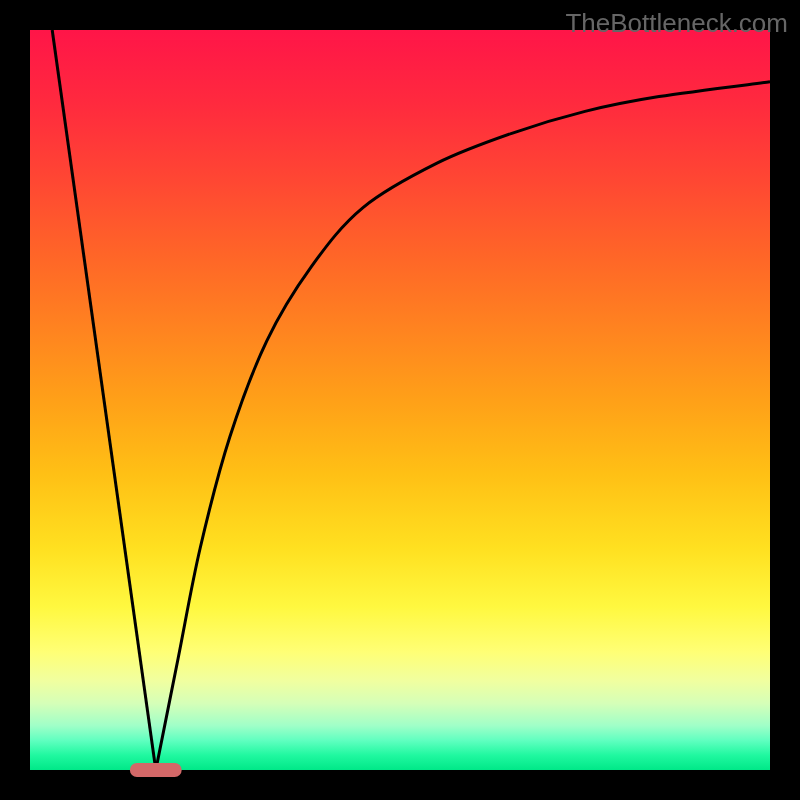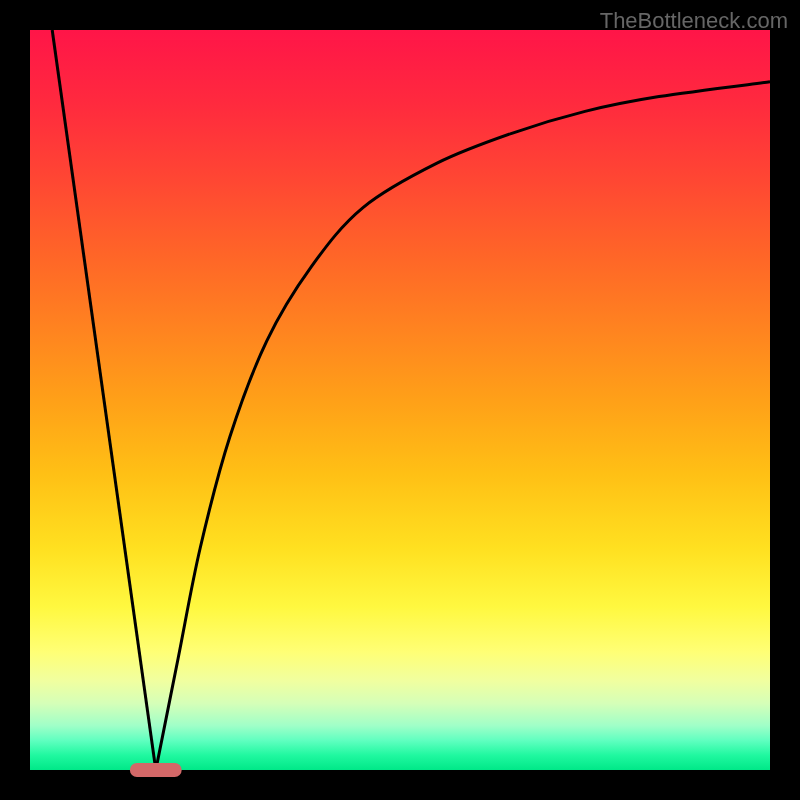--- a/index.html
+++ b/index.html
@@ -12,21 +12,21 @@
     .chart-container {
       width: 800px;
       height: 800px;
       position: relative;
     }
     .watermark {
       position: absolute;
       top: 8px;
       right: 12px;
       color: #666;
-      font-size: 22px;
+      font-size: 26px;
       font-family: Arial, sans-serif;
       z-index: 10;
     }
     svg {
       display: block;
     }
   </style>
 </head>
 <body>
 

